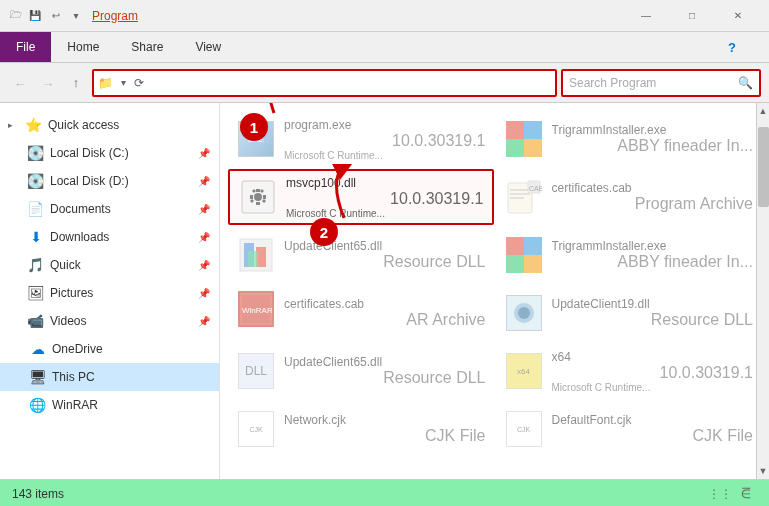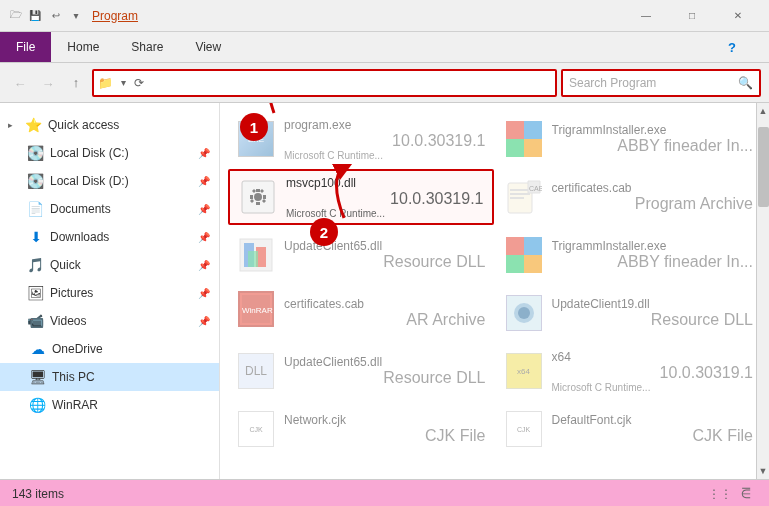--- a/index.html
+++ b/index.html
@@ -162,21 +162,21 @@
       font-size: 28px; flex-shrink: 0;
       position: relative;
     }
     .file-info { flex: 1; overflow: hidden; }
     .file-name { font-size: 12px; color: #333; font-weight: normal; white-space: nowrap; overflow: hidden; text-overflow: ellipsis; }
     .file-detail { font-size: 16px; color: #666; white-space: nowrap; overflow: hidden; text-overflow: ellipsis; text-align: right; }
     .file-type { font-size: 10px; color: #666; }
 
     
     .status-bar {
-      background: #f9a8d4;
+      background: #86efac;
       height: 28px;
       display: flex;
       align-items: center;
       padding: 0 12px;
       border-top: 1px solid #ccc;
       font-size: 12px;
       color: #333;
       justify-content: space-between;
     }
     .status-right { margin-left: auto; display: flex; gap: 4px; }

